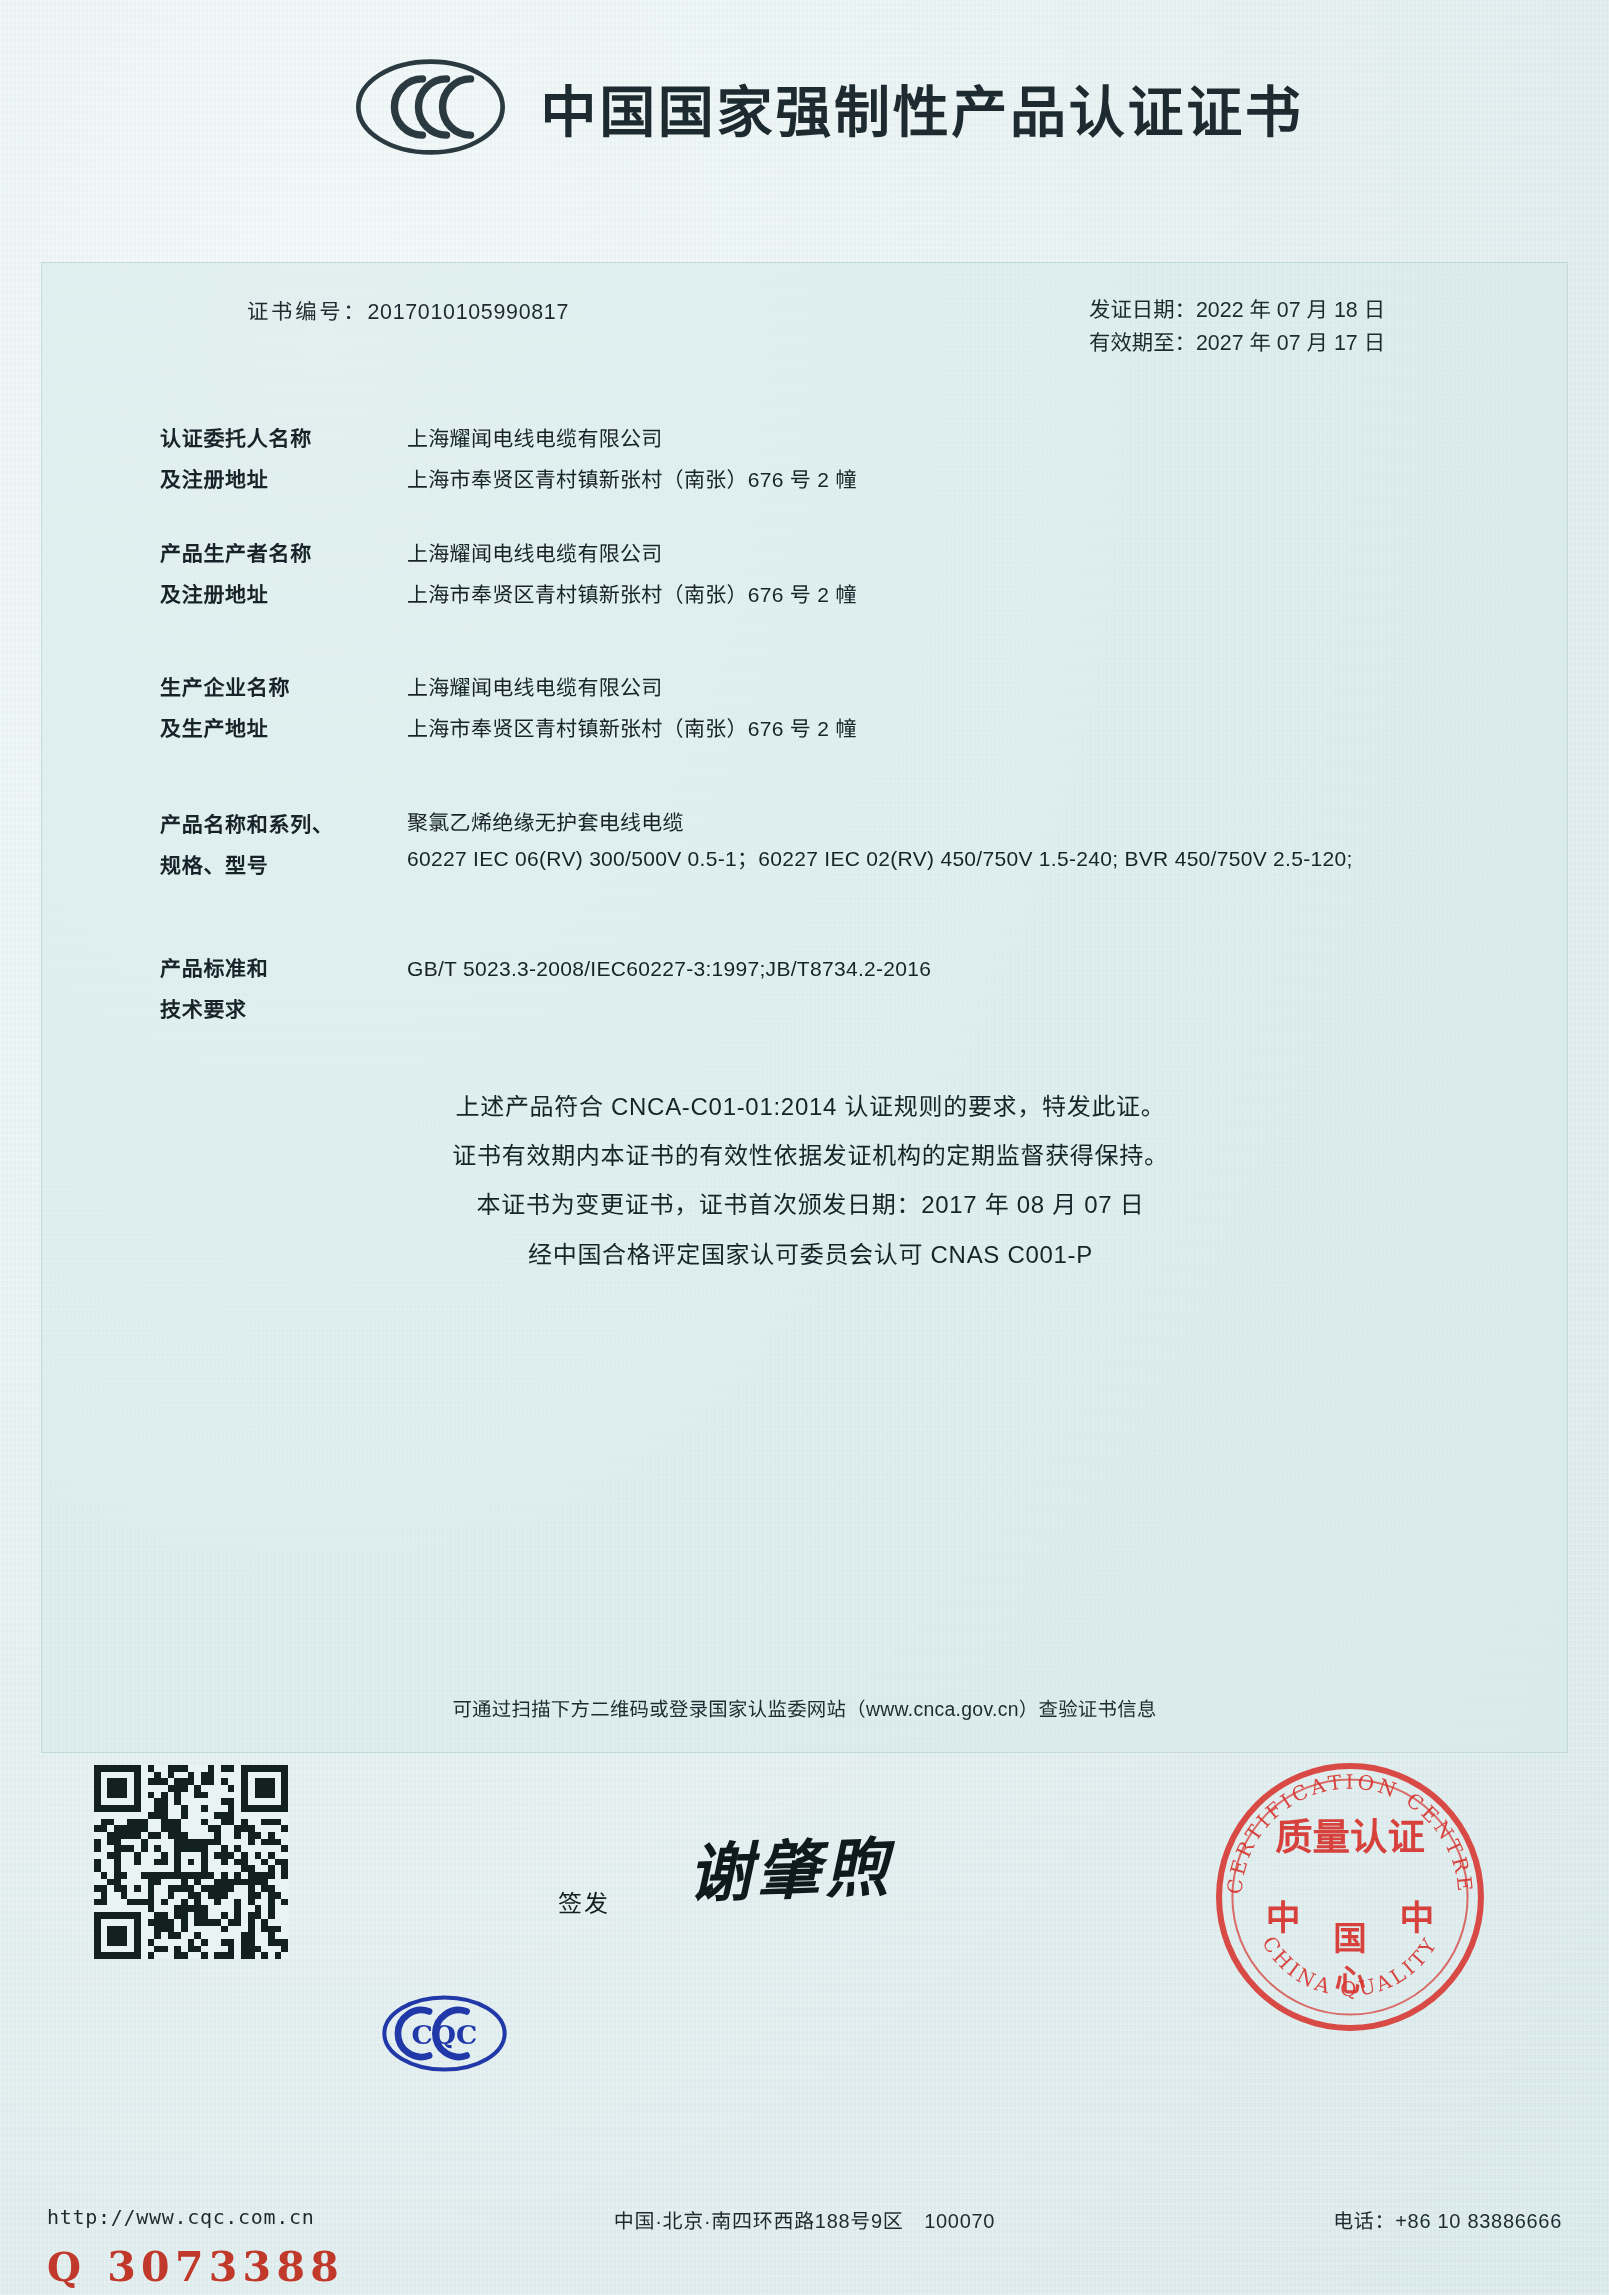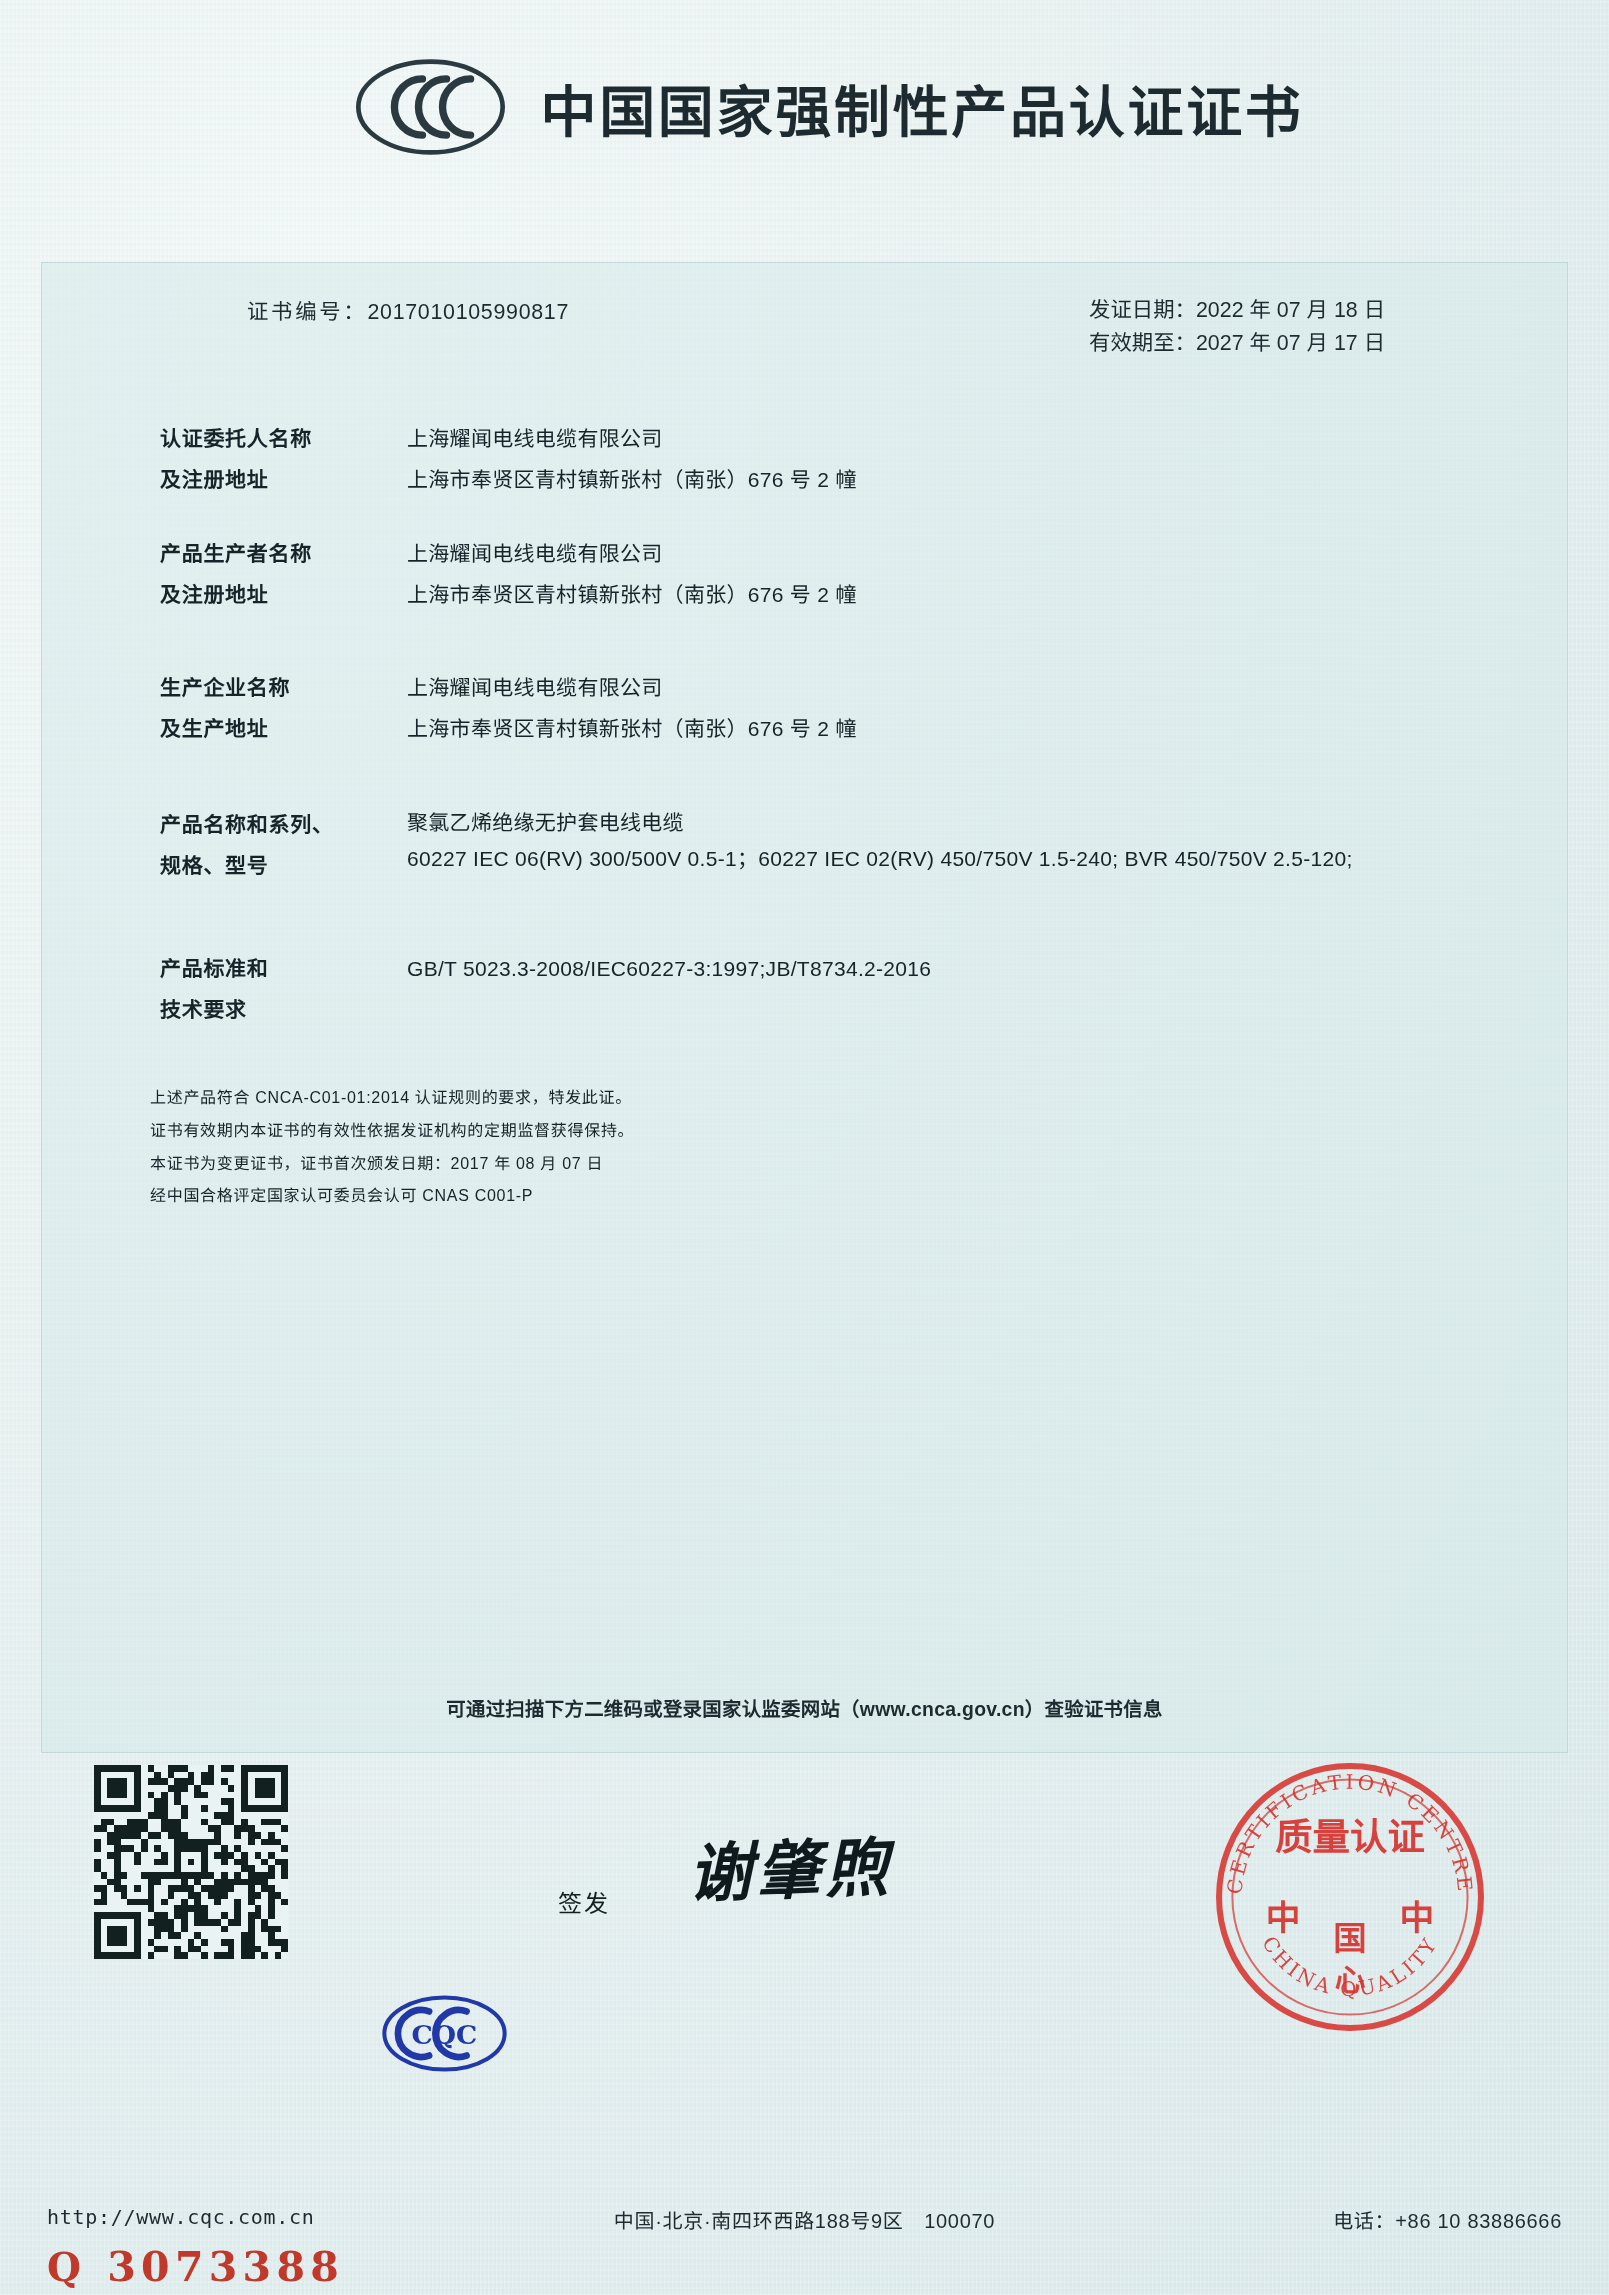--- a/index.html
+++ b/index.html
@@ -121,38 +121,38 @@
   #f3 { top: 668px; }
   #f4 { top: 805px; }
   #f5 { top: 949px; }
 
   #f4 .val { line-height: 1.72; }
   #f4 .val .spec { white-space: normal; }
 
   
   #notes {
     top: 1082px;
-    left: 150px;
+    left: 156px;
     width: 1309px;
-    font-size: 16px;
+    font-size: 24px;
     color: #16242a;
     line-height: 2.05;
     letter-spacing: 0.7px;
+    text-align: center;
   }
 
   
   #verify-line {
     top: 1693px;
     left: 0;
     width: 1609px;
     text-align: center;
     font-size: 19.4px;
     color: #1d2b30;
     letter-spacing: 0.3px;
-    font-weight: bold;
   }
 
   
   #qr {
     top: 1765px;
     left: 94px;
     width: 194px;
     height: 194px;
   }
   #qr canvas, #qr svg { display: block; }

